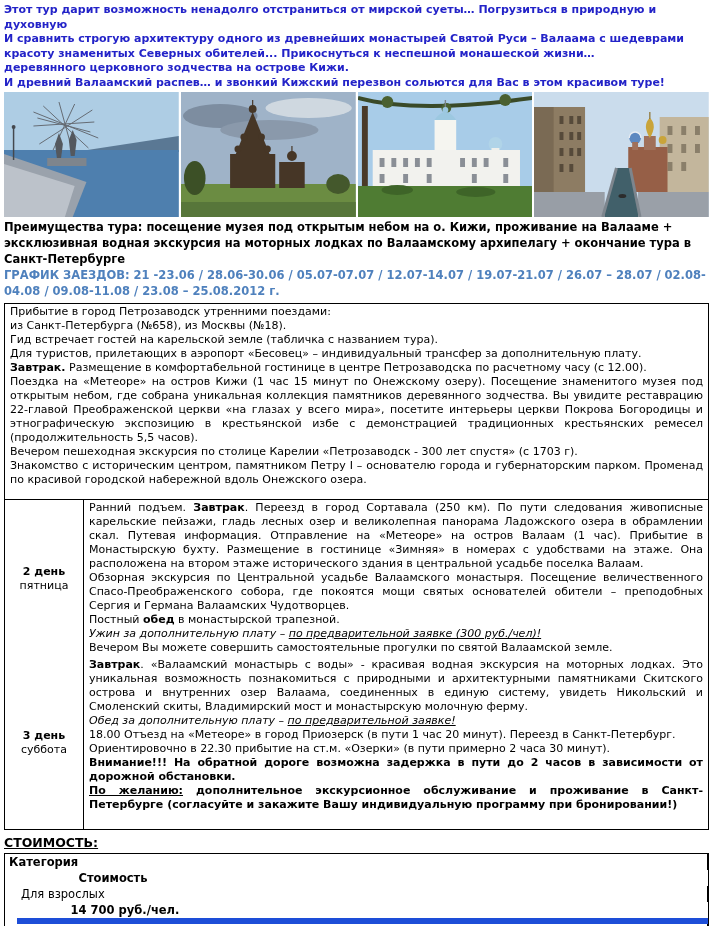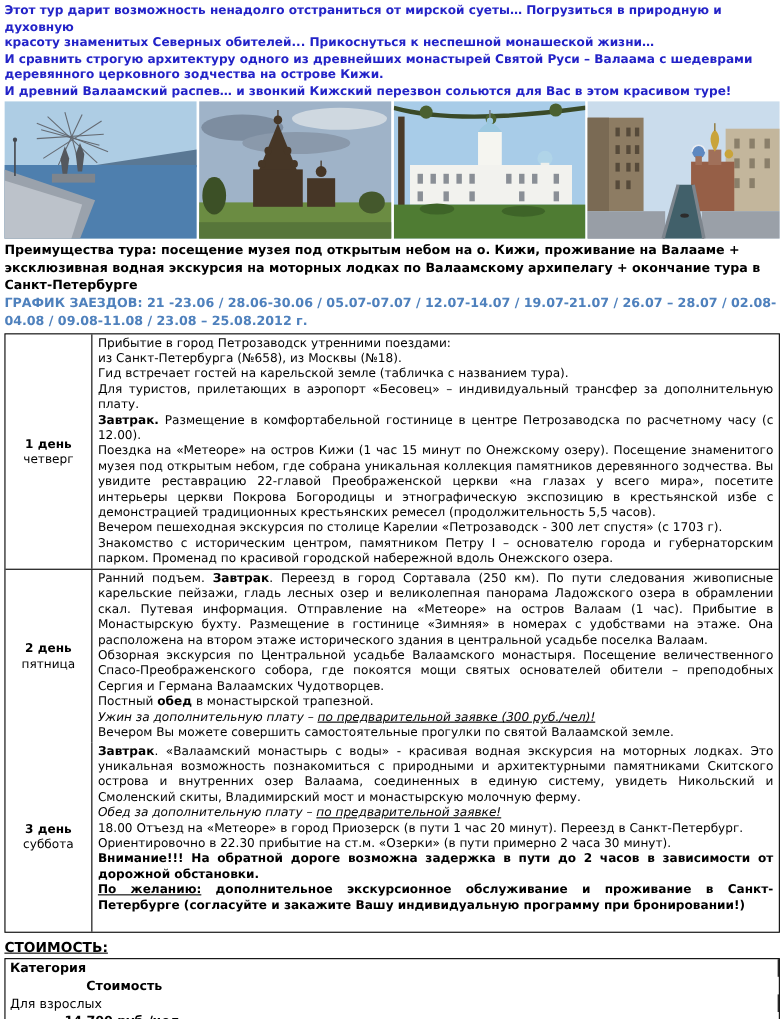--- a/index.html
+++ b/index.html
@@ -49,34 +49,34 @@
   .day-num{font-weight:bold;}
   .day-content{flex:1;padding:1px 5px 2px 5px;font-size:11px;line-height:14px;}
   .day-content p{margin:0;text-align:justify;}
   
   .price-heading{
     font-weight:bold;font-size:12.5px;text-decoration:underline;
     margin:5px 0 2px 0;line-height:16px;
   }
   .price-table{border:1px solid #000;margin-bottom:0;}
   .price-row{display:flex;flex-direction:column;}
-  .price-row.hline{border-bottom:1px solid #1d4ed8;}
+  .price-row.hline{border-bottom:6px solid #1d4ed8;margin-left:12px;}
   .price-cat{flex:1;padding:0 4px;font-size:11.5px;line-height:16px;border-right:1px solid #000;}
   .price-row.hdr .price-cat{font-weight:bold;}
   .price-val{width:216px;flex:none;text-align:center;font-weight:bold;font-size:11.5px;line-height:16px;}
 </style>
 </head>
 <body>
 
 <div class="page">
 
   <div class="intro" id="intro">
       <div>Этот тур дарит возможность ненадолго отстраниться от мирской суеты… Погрузиться в природную и духовную</div>
+      <div>И сравнить строгую архитектуру одного из древнейших монастырей Святой Руси – Валаама с шедеврами</div>
       <div>красоту знаменитых Северных обителей... Прикоснуться к неспешной монашеской жизни…</div>
-      <div>И сравнить строгую архитектуру одного из древнейших монастырей Святой Руси – Валаама с шедеврами</div>
       <div>деревянного  церковного зодчества на острове Кижи.</div>
       <div>И древний Валаамский распев… и звонкий Кижский перезвон сольются для Вас в этом красивом туре!</div>
     </div>
 
   <div class="photos">
 
     <svg viewBox="0 0 178 125" preserveAspectRatio="none">
       <rect width="178" height="125" fill="#aecde4"></rect>
       <path d="M85,58 L178,44 L178,60 Z" fill="#5a7894"></path>
       <rect y="58" width="178" height="67" fill="#4e7fae"></rect>
@@ -205,24 +205,20 @@
   </div>
 
 
   <p class="advantages"><span class="adv-label">Преимущества тура:</span><span> посещение музея под открытым небом на о. Кижи, проживание на Валааме + эксклюзивная водная экскурсия на моторных лодках по Валаамскому архипелагу + окончание тура в Санкт-Петербурге</span></p>
 
   <p class="schedule"><span>ГРАФИК ЗАЕЗДОВ:</span>
     <span>21 -23.06 / 28.06-30.06 / 05.07-07.07 / 12.07-14.07 / 19.07-21.07 / 26.07 – 28.07 / 02.08-04.08 / 09.08-11.08 / 23.08 – 25.08.2012 г.</span></p>
 
   <div class="program" id="program">
       <div class="prow hline">
-        <div class="day-cell">
-          <div class="day-num">1 день</div>
-          <div>четверг</div>
-        </div>
         <div class="day-content">
           <p><span>Прибытие в город Петрозаводск утренними поездами:</span></p>
           <p><span>из Санкт-Петербурга (№658), из Москвы (№18).</span></p>
           <p><span>Гид встречает гостей на карельской земле (табличка с названием тура).</span></p>
           <p><span>Для туристов, прилетающих в аэропорт «Бесовец» – индивидуальный трансфер за дополнительную плату.</span></p>
           <p><span style="font-weight: bold;">Завтрак.</span><span> Размещение в комфортабельной гостинице в центре Петрозаводска по расчетному часу (с 12.00).</span></p>
           <p><span>Поездка на «Метеоре» на остров Кижи (1 час 15 минут по Онежскому озеру). Посещение знаменитого музея под открытым небом, где собрана уникальная коллекция памятников деревянного зодчества. Вы увидите реставрацию 22-главой Преображенской церкви «на глазах у всего мира», посетите интерьеры церкви Покрова Богородицы и этнографическую экспозицию в крестьянской избе с демонстрацией традиционных крестьянских ремесел (продолжительность 5,5 часов).</span></p>
           <p><span>Вечером пешеходная экскурсия по столице Карелии «Петрозаводск - 300 лет спустя» (с 1703 г).</span></p>
           <p><span>Знакомство с историческим центром, памятником Петру I – основателю города и губернаторским парком. Променад по красивой городской набережной вдоль Онежского озера.</span></p>
         </div>

